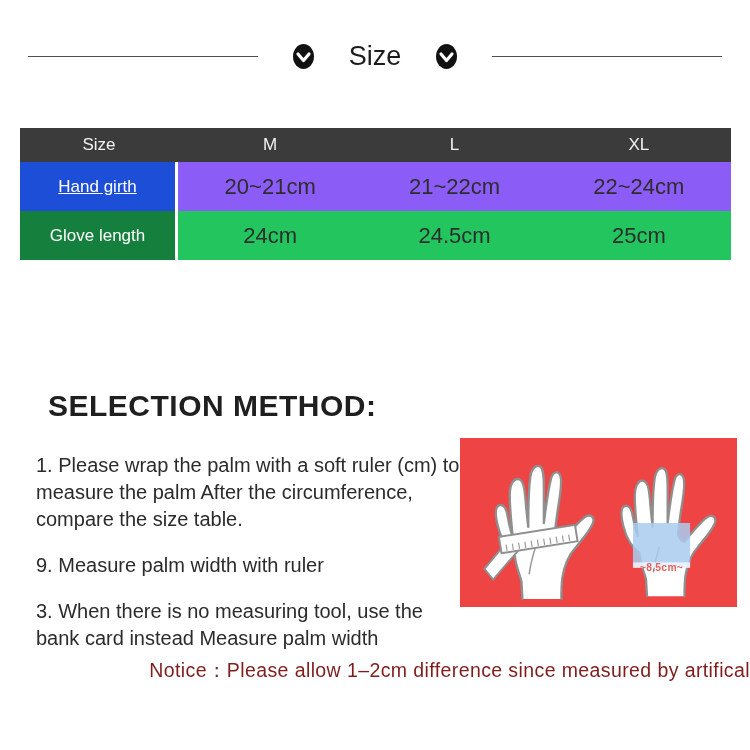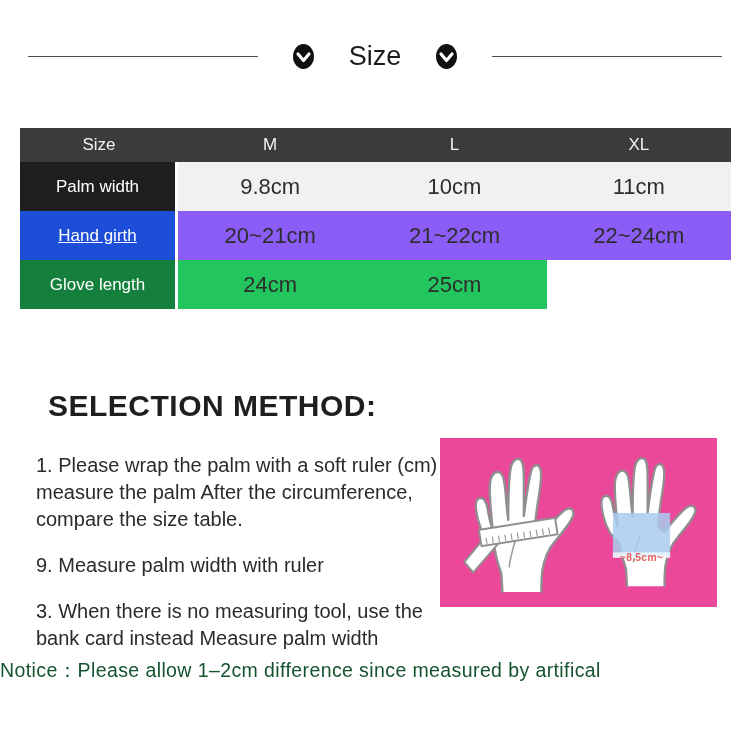--- a/index.html
+++ b/index.html
@@ -42,34 +42,34 @@
     font-size:30px;font-weight:bold;color:#1f1f1f;letter-spacing:0.5px;
   }
   .steps{
     position:absolute;top:452px;left:36px;width:424px;
     font-size:20px;line-height:1.35;color:#2b2b2b;
   }
   .steps p{margin:0 0 19px 0;}
 
   
   .illo{
-    position:absolute;left:440px;top:438px;width:277px;height:169px;
-    background:#ec4899;display:flex;align-items:flex-start;justify-content:space-between;
+    position:absolute;left:460px;top:438px;width:277px;height:169px;
+    background:#ef4444;display:flex;align-items:center;justify-content:space-between;
     padding:0 16px;box-sizing:border-box;
   }
   .hand-outline{fill:#ffffff;stroke:#8f8f8f;stroke-width:2.4;stroke-linecap:round;stroke-linejoin:round;}
   .palm-crease{fill:none;stroke:#9a9a9a;stroke-width:1.6;stroke-linecap:round;}
   .ruler-part{fill:#ffffff;stroke:#8f8f8f;stroke-width:2;}
   .ruler-ticks{stroke:#9a9a9a;stroke-width:1.2;}
   .card-label{font-family:"Liberation Sans", sans-serif;font-weight:bold;letter-spacing:0.3px;}
 
   
   .notice{
-    position:absolute;top:657px;left:0;right:0;text-align:left;
-    font-size:19.5px;color:#14532d;letter-spacing:0.4px;
+    position:absolute;top:657px;left:0;right:0;text-align:right;
+    font-size:19.5px;color:#7f1d1d;letter-spacing:0.4px;
   }
 </style>
 </head>
 <body>
 
 <div class="page">
 
   <svg width="0" height="0" style="position:absolute" aria-hidden="true">
     <defs>
       <g id="hand-shape">
@@ -122,40 +122,34 @@
   </div>
 
   <div class="size-table">
     <div class="thead">
       <div class="th">Size</div>
       <div class="th">M</div>
       <div class="th">L</div>
       <div class="th">XL</div>
     </div>
 
-    <div class="trow r1">
-      <div class="tlabel">Palm width</div>
-      <div class="gutter"></div>
-      <div class="tcell">9.8cm</div>
-      <div class="tcell">10cm</div>
-      <div class="tcell">11cm</div>
-    </div>
 
     <div class="trow r2">
       <div class="tlabel">Hand girth</div>
       <div class="gutter"></div>
       <div class="tcell">20~21cm</div>
       <div class="tcell">21~22cm</div>
       <div class="tcell">22~24cm</div>
     </div>
 
     <div class="trow r3">
       <div class="tlabel">Glove length</div>
       <div class="gutter"></div>
       <div class="tcell">24cm</div>
+      <div class="tcell">24.5cm</div>
       <div class="tcell">25cm</div>
     </div>
   </div>
 
   <h2 class="sel-heading">SELECTION METHOD:</h2>
 
   <div class="steps">
     <p>1. Please wrap the palm with a soft ruler (cm) to measure the palm After the circumference, compare the size table.</p>
     <p>9. Measure palm width with ruler</p>
     <p>3. When there is no measuring tool, use the bank card instead Measure palm width</p>

